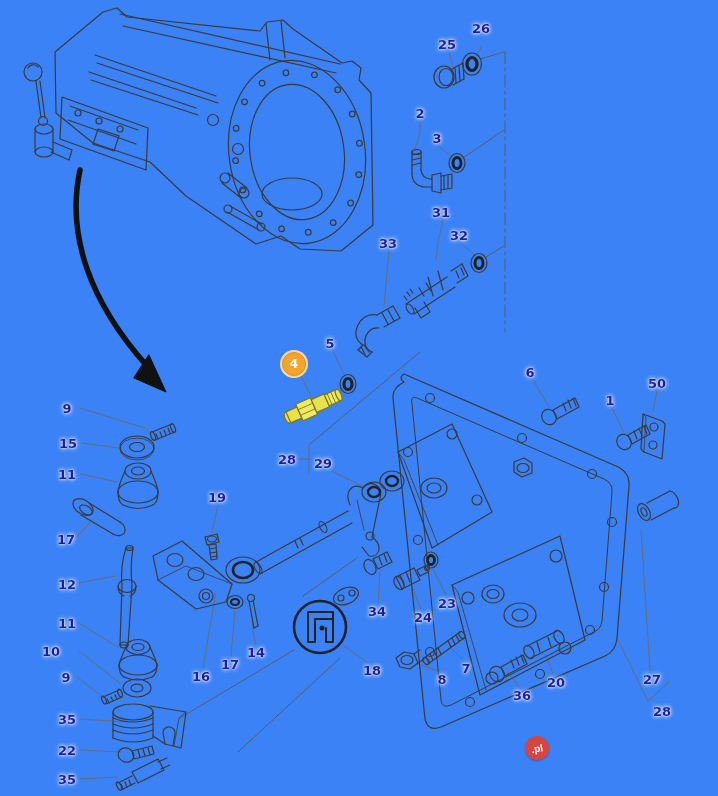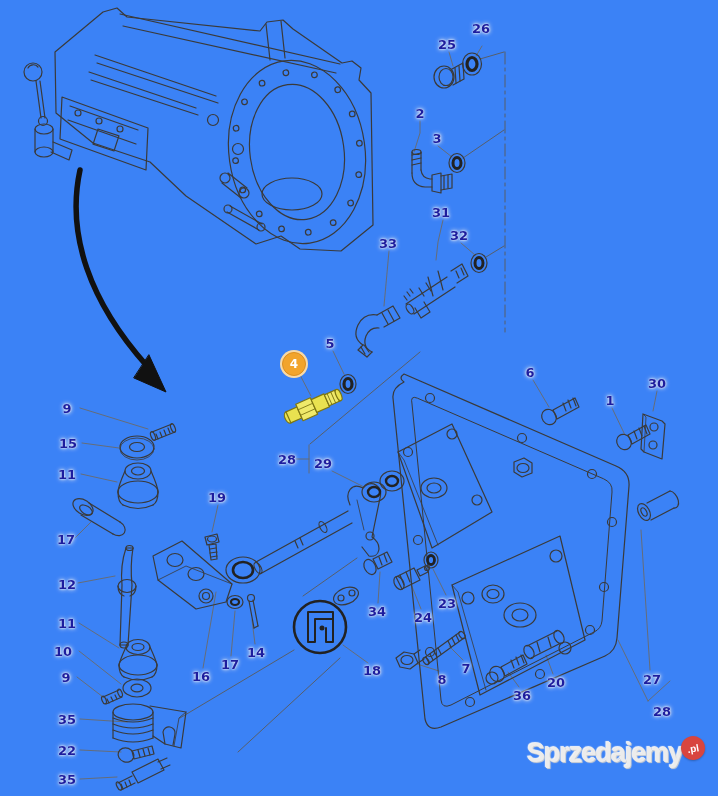--- a/index.html
+++ b/index.html
@@ -435,51 +435,50 @@
       <div class="part-label" style="left: 447px; top: 44px;">25</div>
       <div class="part-label" style="left: 481px; top: 28px;">26</div>
       <div class="part-label" style="left: 420px; top: 113px;">2</div>
       <div class="part-label" style="left: 437px; top: 138px;">3</div>
       <div class="part-label" style="left: 441px; top: 212px;">31</div>
       <div class="part-label" style="left: 459px; top: 235px;">32</div>
       <div class="part-label" style="left: 388px; top: 243px;">33</div>
       <div class="part-label" style="left: 330px; top: 343px;">5</div>
       <div class="part-label highlight" style="left: 294px; top: 364px;">4</div>
       <div class="part-label" style="left: 530px; top: 372px;">6</div>
-      <div class="part-label" style="left: 657px; top: 383px;">30</div>
+      <div class="part-label" style="left: 657px; top: 383px;">50</div>
       <div class="part-label" style="left: 610px; top: 400px;">1</div>
       <div class="part-label" style="left: 67px; top: 408px;">9</div>
       <div class="part-label" style="left: 68px; top: 443px;">15</div>
       <div class="part-label" style="left: 287px; top: 459px;">28</div>
       <div class="part-label" style="left: 323px; top: 463px;">29</div>
       <div class="part-label" style="left: 67px; top: 474px;">11</div>
       <div class="part-label" style="left: 217px; top: 497px;">19</div>
       <div class="part-label" style="left: 66px; top: 539px;">17</div>
       <div class="part-label" style="left: 67px; top: 584px;">12</div>
       <div class="part-label" style="left: 447px; top: 603px;">23</div>
       <div class="part-label" style="left: 377px; top: 611px;">34</div>
       <div class="part-label" style="left: 423px; top: 617px;">24</div>
       <div class="part-label" style="left: 67px; top: 623px;">11</div>
-      <div class="part-label" style="left: 63px; top: 651px;">10</div>
+      <div class="part-label" style="left: 51px; top: 651px;">10</div>
       <div class="part-label" style="left: 256px; top: 652px;">14</div>
       <div class="part-label" style="left: 230px; top: 664px;">17</div>
       <div class="part-label" style="left: 466px; top: 668px;">7</div>
       <div class="part-label" style="left: 372px; top: 670px; text-align: right;">18</div>
       <div class="part-label" style="left: 201px; top: 676px;">16</div>
       <div class="part-label" style="left: 66px; top: 677px;">9</div>
       <div class="part-label" style="left: 442px; top: 679px;">8</div>
       <div class="part-label" style="left: 652px; top: 679px;">27</div>
       <div class="part-label" style="left: 556px; top: 682px;">20</div>
       <div class="part-label" style="left: 522px; top: 695px;">36</div>
       <div class="part-label" style="left: 662px; top: 711px;">28</div>
       <div class="part-label" style="left: 67px; top: 719px;">35</div>
       <div class="part-label" style="left: 67px; top: 750px;">22</div>
       <div class="part-label" style="left: 67px; top: 779px;">35</div>
     </div>
 
 <div id="watermark">
-  <span id="wm-text">Sprzedajemy</span>
   <span id="wm-badge">
         <span>.pl</span>
       </span>
 </div>
 
 </div>
 
 </body></html>

